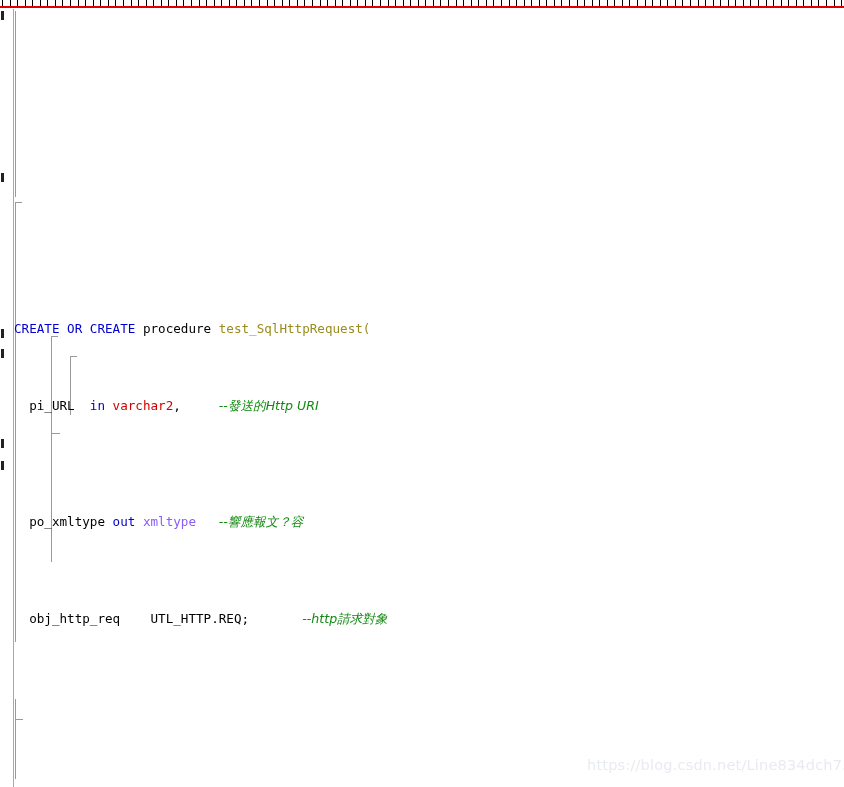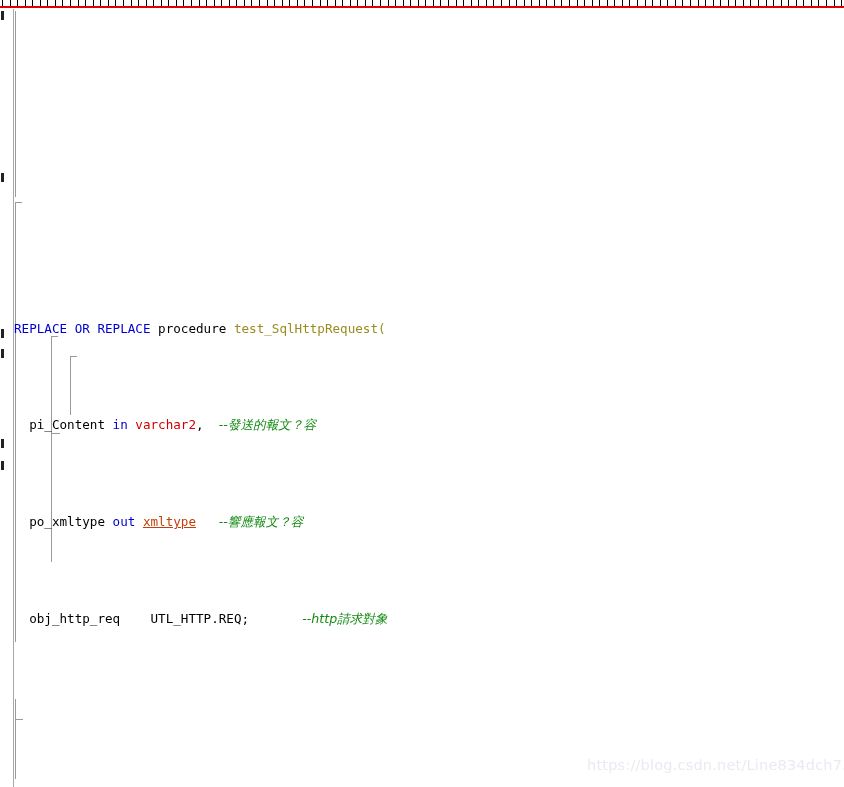--- a/index.html
+++ b/index.html
@@ -33,21 +33,21 @@
   .railh{position:absolute;background:#9a9a9a;height:1px;}
 
   
   #guide{position:absolute;left:646px;top:9px;width:1px;height:778px;background:#cfcfcf;}
 
   
   .kw{color:#0000d0;}          
   .id{color:#000000;}          
   .ty{color:#d00000;}  
   .cmz{color:#128a12;font-style:italic;font-family:"DejaVu Sans","Liberation Sans",sans-serif;}
-  .fn{color:#c2410c;text-decoration:underline;}
+  .fn{color:#8b5cf6;}
   .proc{color:#9a8c1e;}
 
   
   #wm{
     position:absolute;left:587px;top:757px;
     color:#e9ebf2;font-size:14.5px;letter-spacing:.2px;
     font-family:"DejaVu Sans","Liberation Sans",sans-serif;
     pointer-events:none;white-space:pre;
   }
 </style>
@@ -191,24 +191,24 @@
     <div class="railh" style="left:1px;top:193px;width:7px;"></div>
     <div class="rail" style="left:37px;top:327px;height:226px;"></div>
     <div class="railh" style="left:37px;top:327px;width:7px;"></div>
     <div class="railh" style="left:37px;top:424px;width:9px;"></div>
     <div class="rail" style="left:56px;top:347px;height:59px;"></div>
     <div class="railh" style="left:56px;top:347px;width:7px;"></div>
     <div class="rail" style="left:1px;top:690px;height:80px;"></div>
     <div class="railh" style="left:1px;top:710px;width:8px;"></div>
 
     
-    <div class="ln"><span class="kw">REPLACE OR REPLACE</span> <span class="id">procedure</span> <span class="proc">test_SqlHttpRequest(</span></div>
-
-
-    <div class="ln">  <span class="id">pi_Content</span> <span class="kw">in</span> <span class="ty">varchar2</span>,  <span class="cmz">--發送的報文？容</span></div>
+    <div class="ln"><span class="kw">CREATE OR CREATE</span> <span class="id">procedure</span> <span class="proc">test_SqlHttpRequest(</span></div>
+
+    <div class="ln">  <span class="id">pi_URL</span>  <span class="kw">in</span> <span class="ty">varchar2</span>,     <span class="cmz">--發送的Http URI</span></div>
+
 
 
     <div class="ln">  <span class="id">po_xmltype</span> <span class="kw">out</span> <span class="fn">xmltype</span>   <span class="cmz">--響應報文？容</span></div>
 
 
     <div class="ln">  <span class="id">obj_http_req</span>    <span class="id">UTL_HTTP</span>.<span class="id">REQ</span>;       <span class="cmz">--http請求對象</span></div>
 
     
 
     

